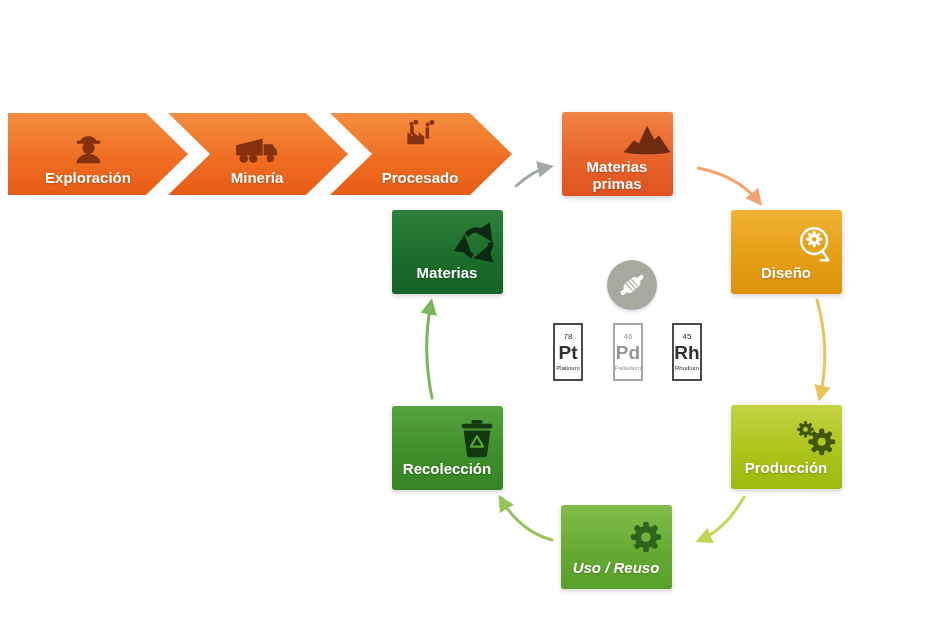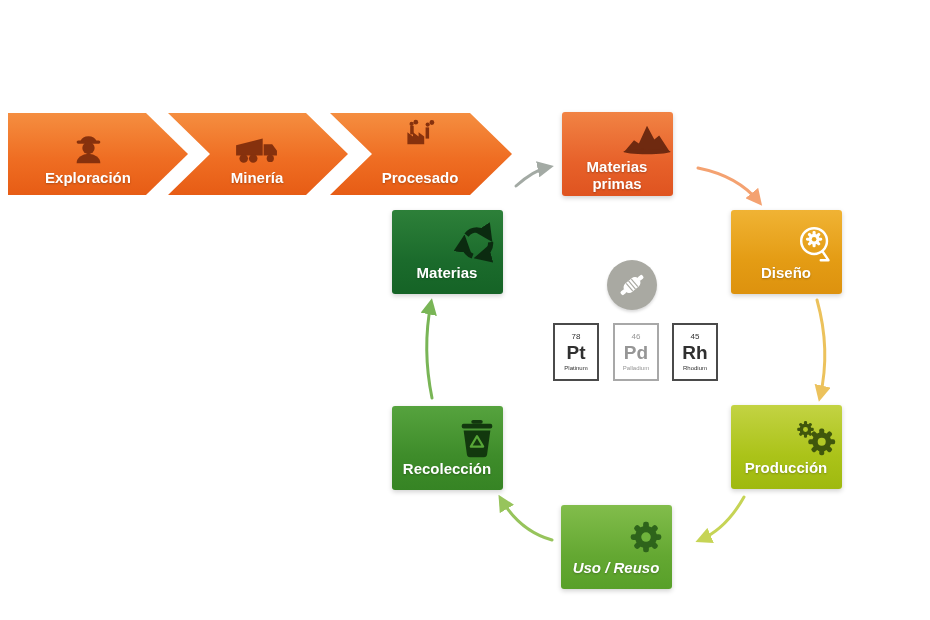--- a/index.html
+++ b/index.html
@@ -52,21 +52,21 @@
   .n-reciclaje  { left:392px; top:210px; background:linear-gradient(180deg,#2d8039 0%,#1b6b2c 60%,#156326 100%); }
 
   
   .converter-badge {
     position:absolute; left:607px; top:260px; width:50px; height:50px;
     border-radius:50%; background:#a9a9a2;
     display:flex; align-items:center; justify-content:center;
     box-shadow:0 2px 3px rgba(0,0,0,.15);
   }
   .element-tile {
-    position:absolute; top:323px; width:46px; height:58px;
+    position:absolute; top:323px; width:30px; height:58px;
     background:#fff; border:2px solid #4a4a4a; color:#303030;
     display:flex; flex-direction:column; align-items:center; justify-content:center;
   }
   .element-tile .el-num  { font-size:8px; line-height:1; margin-bottom:2px; }
   .element-tile .el-sym  { font-size:19px; font-weight:bold; line-height:1; }
   .element-tile .el-name { font-size:6px; line-height:1; margin-top:3px; }
   .element-tile.muted { border-color:#a8a8a8; color:#969696; }
   .tile-pt { left:553px; }
   .tile-pd { left:613px; }
   .tile-rh { left:672px; }

